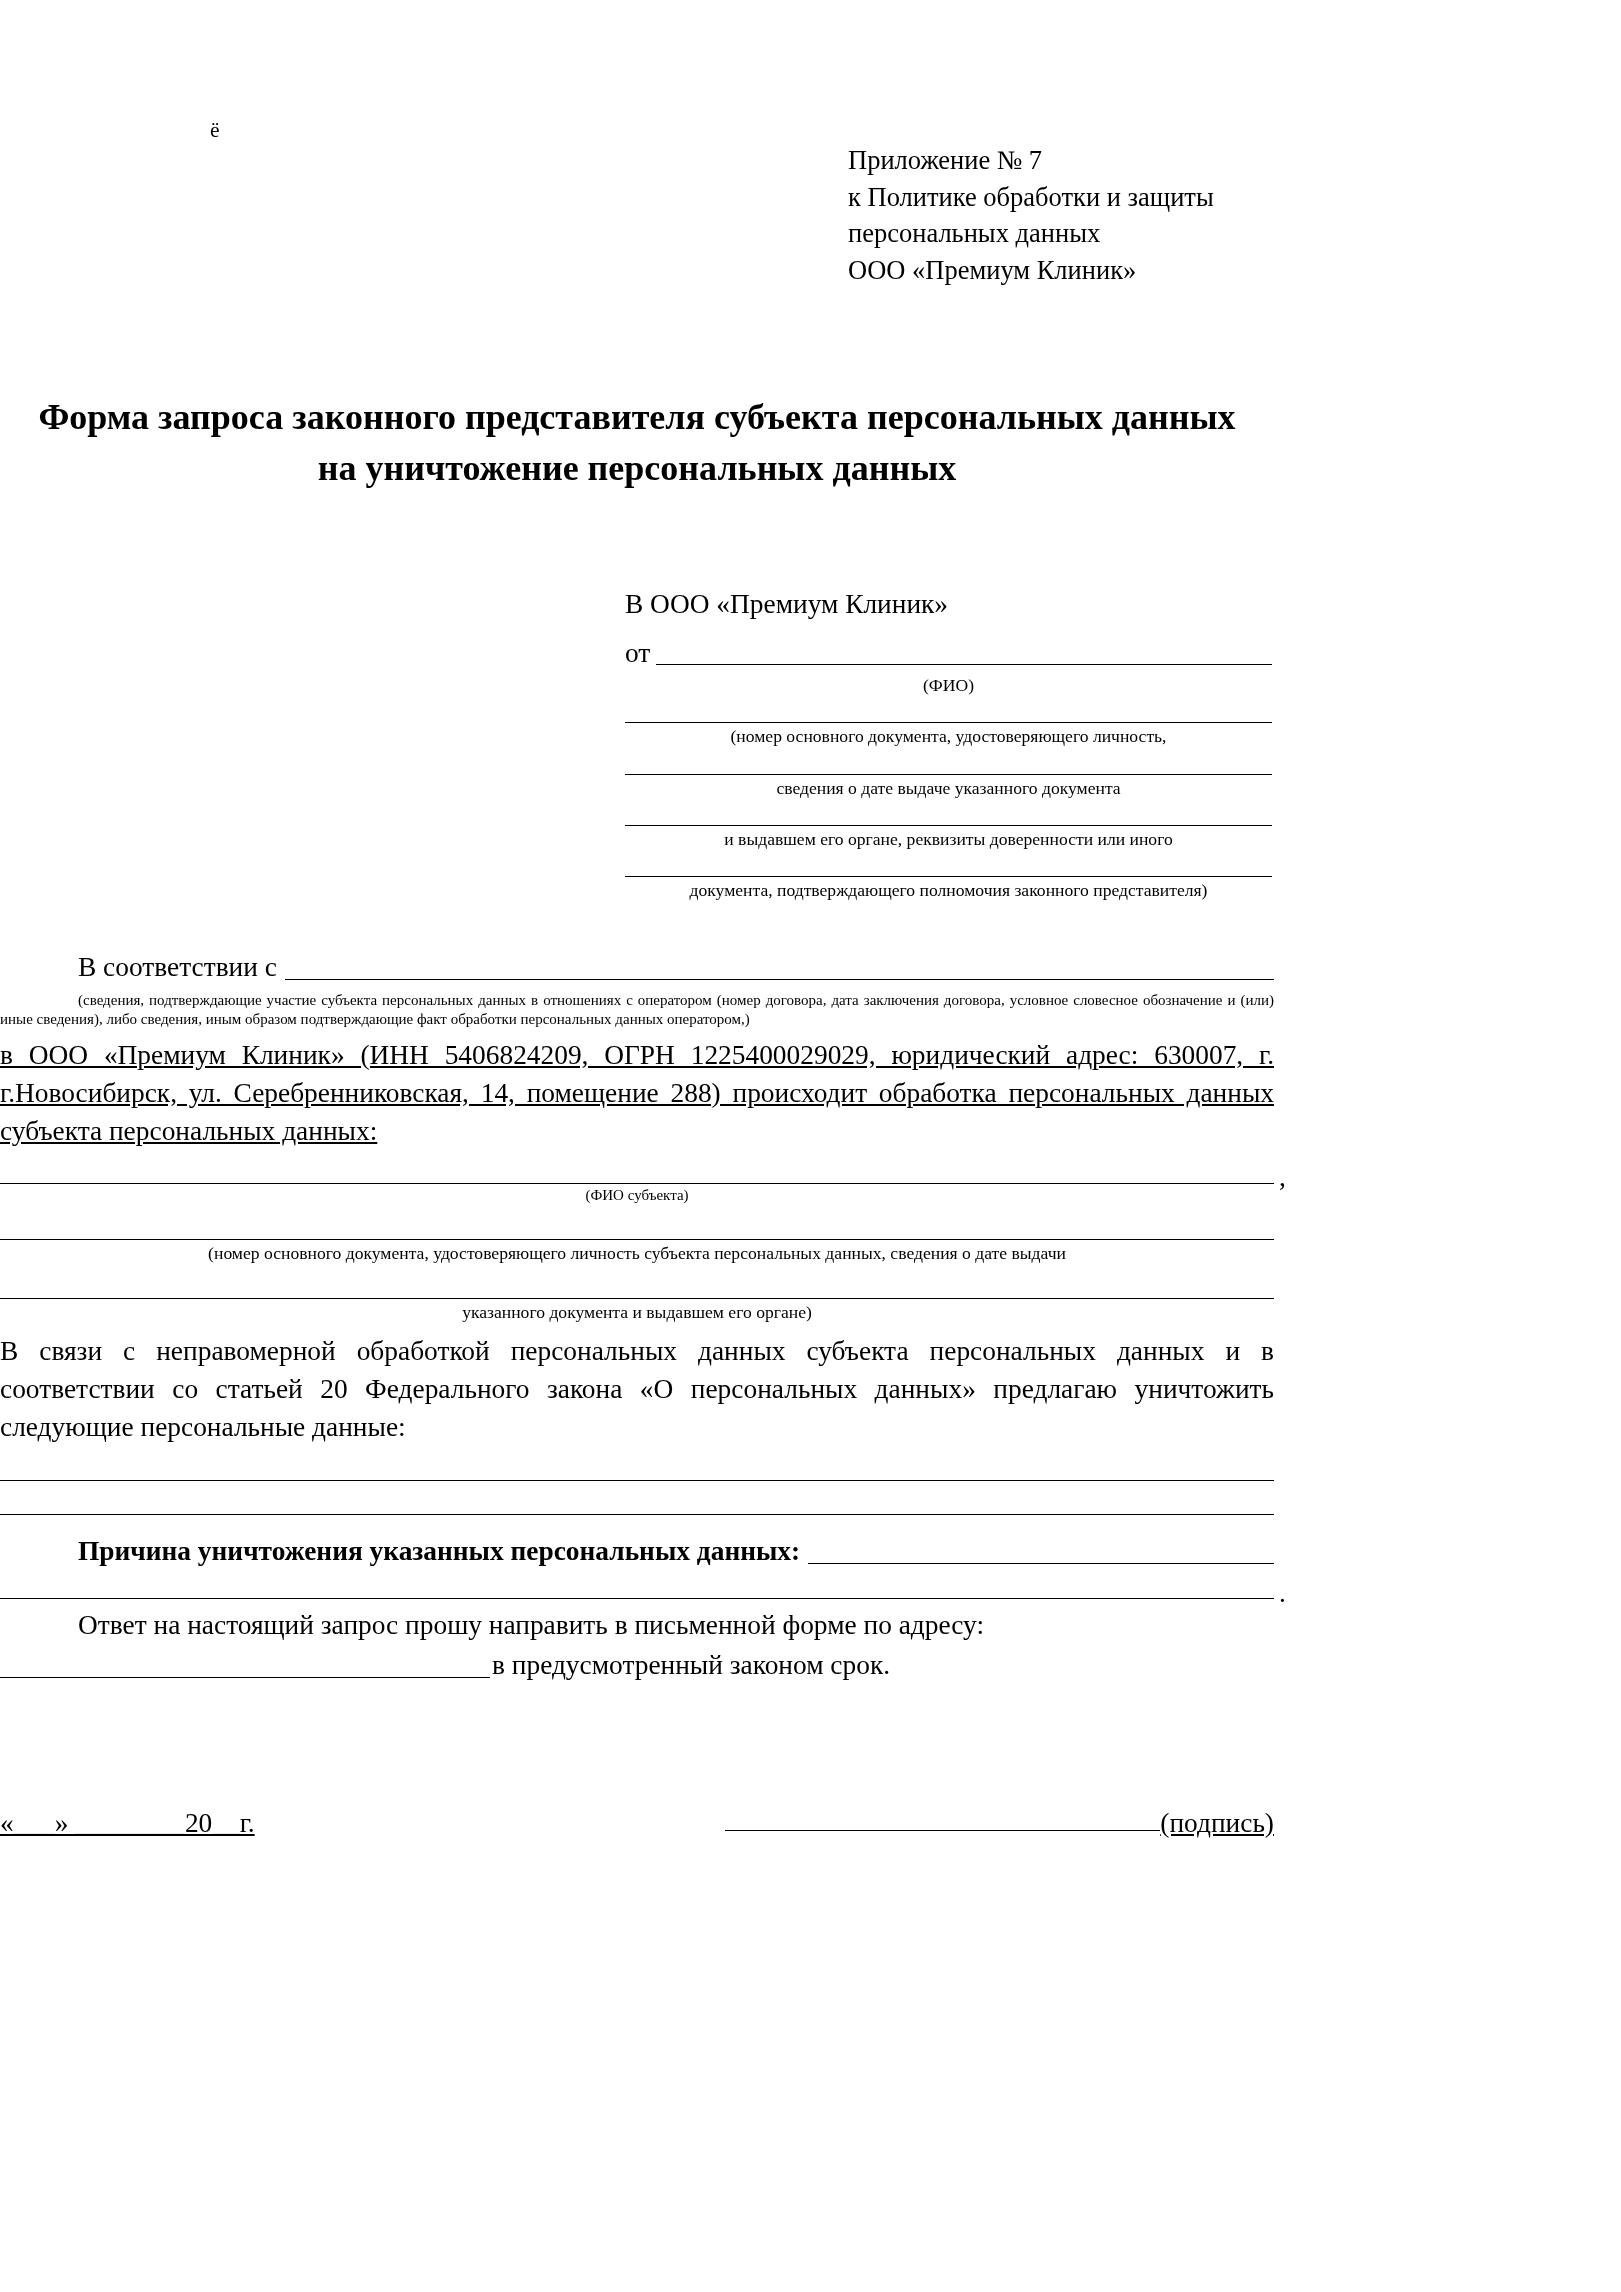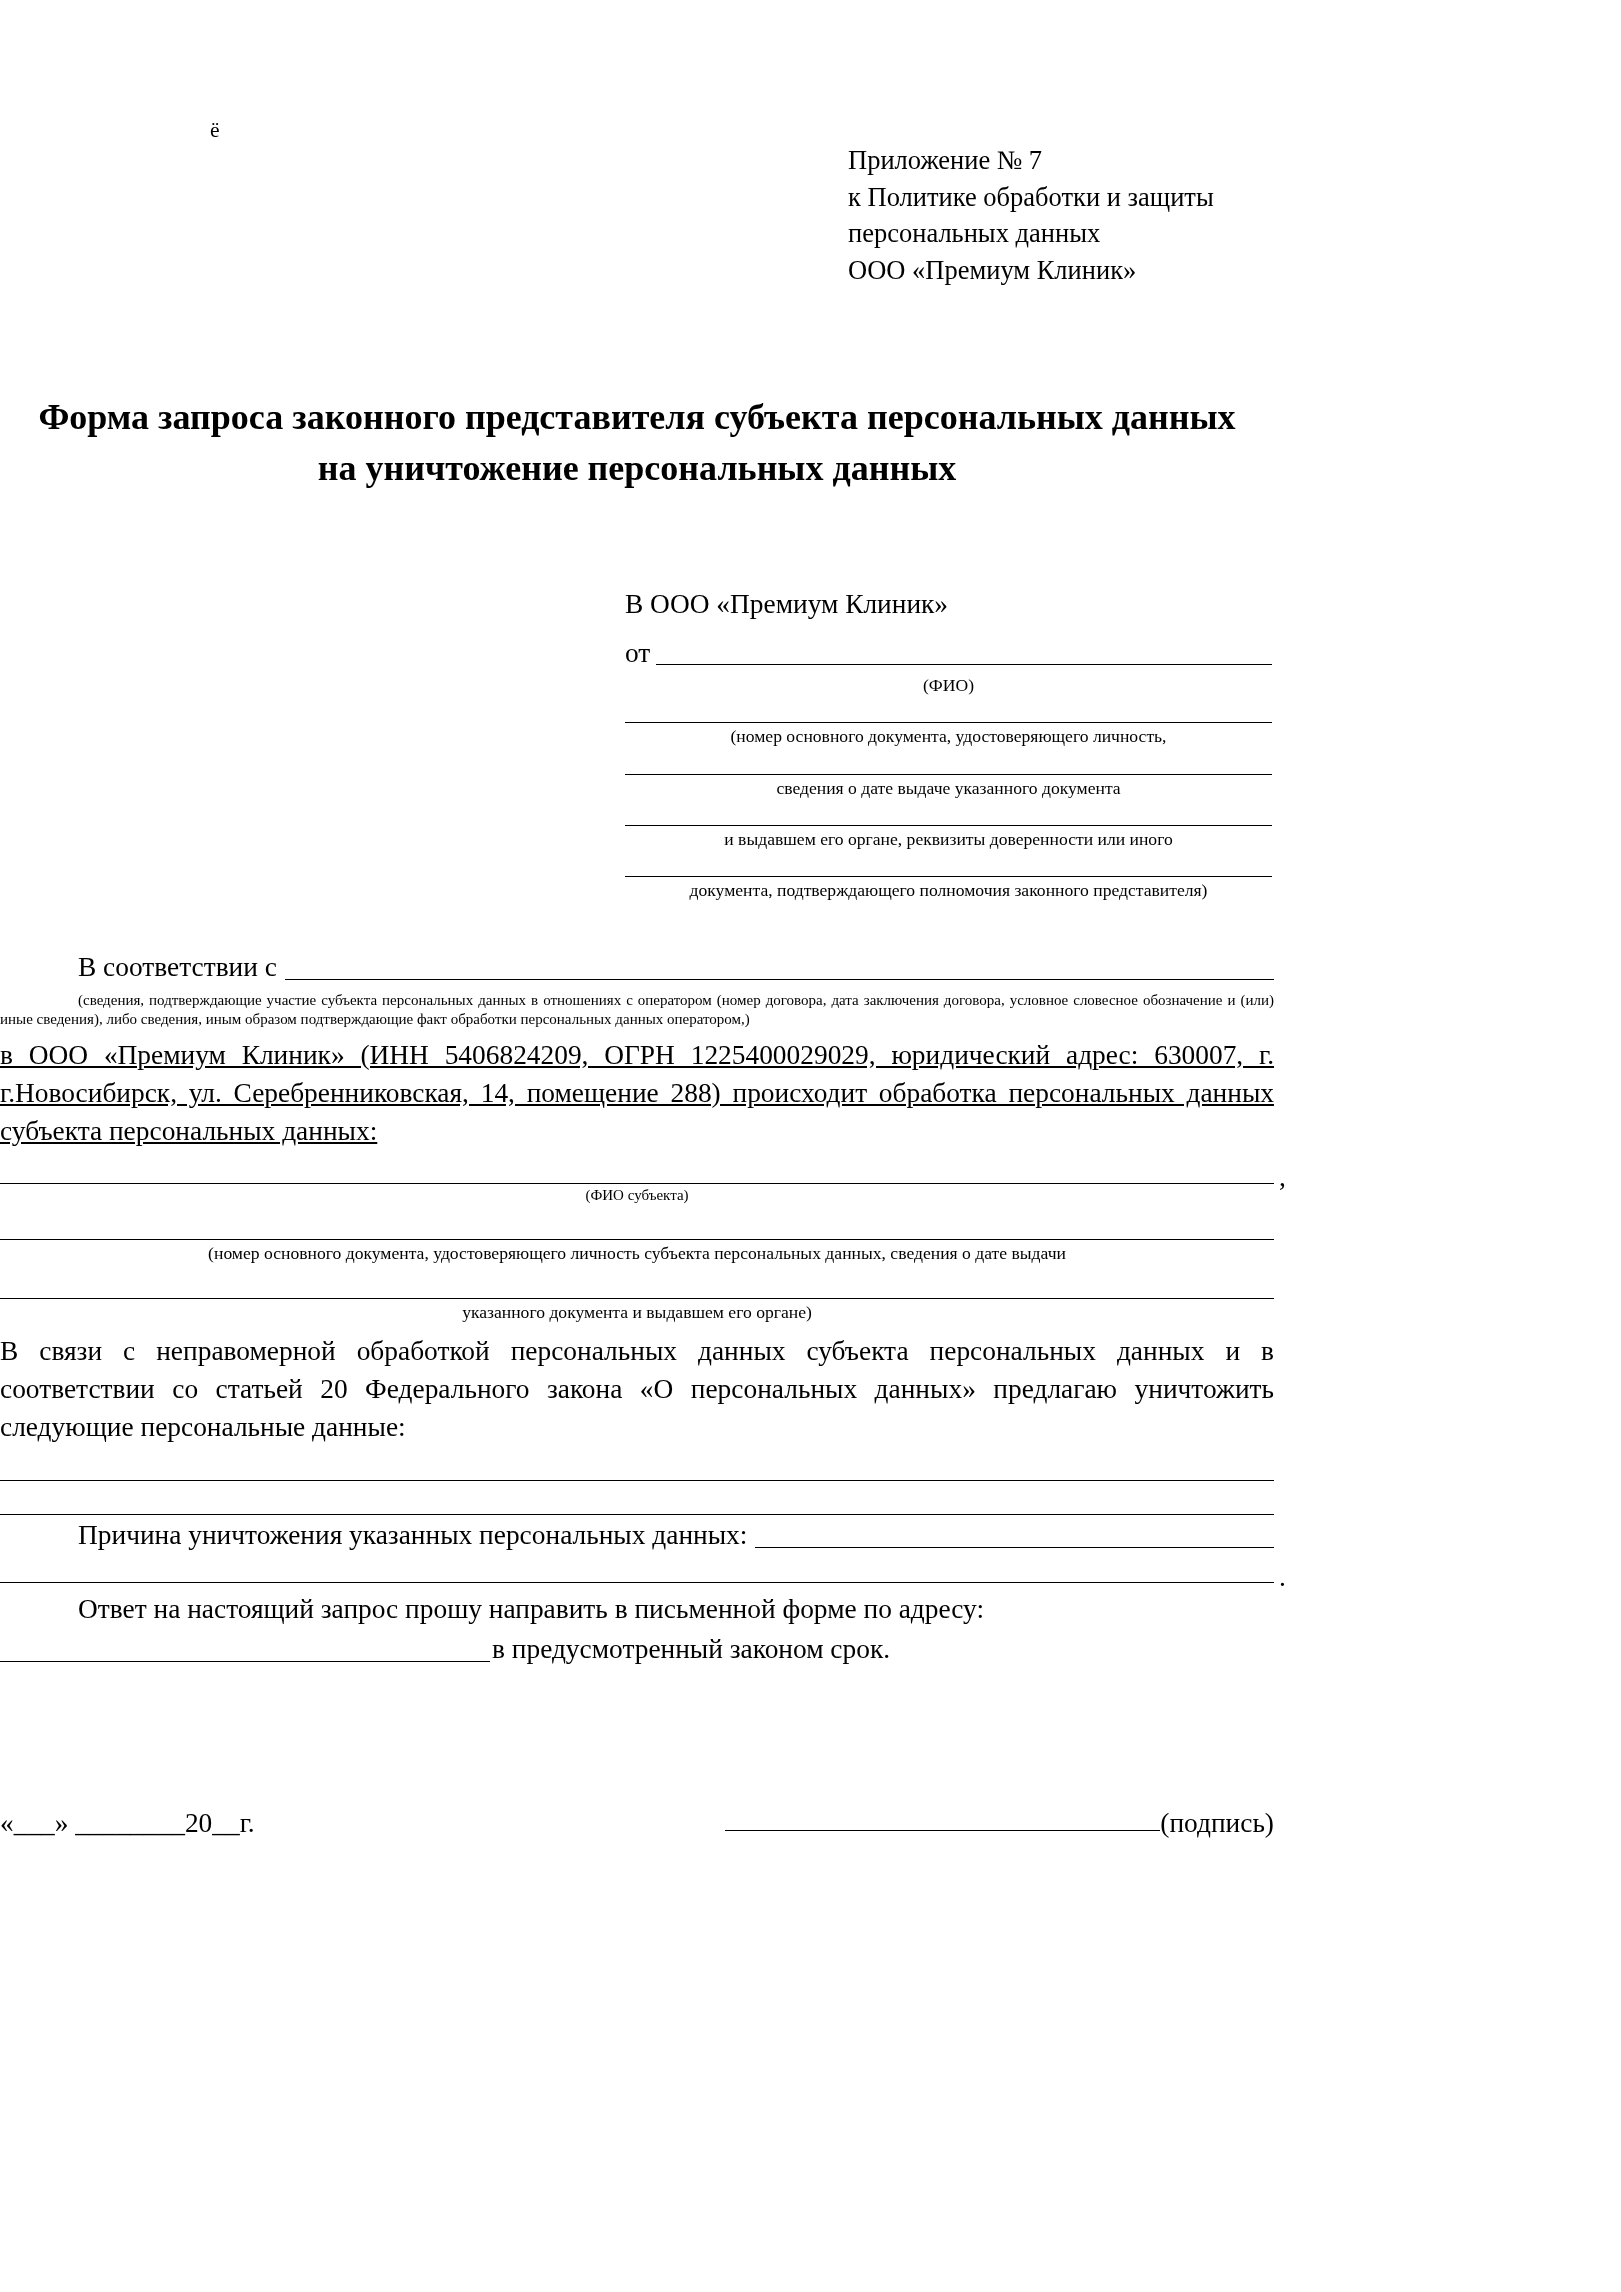--- a/index.html
+++ b/index.html
@@ -157,20 +157,21 @@
 
   
   .sign-row {
     position: absolute;
     left: 0;
     top: 1808px;
     width: 1274px;
     font-size: 27.4px;
     display: flex;
     align-items: flex-end;
+    text-decoration: underline;
   }
   .date-part {
     white-space: nowrap;
   }
   .sign-part {
     margin-left: auto;
     display: flex;
     align-items: flex-end;
     width: 549px;
     justify-content: flex-end;
@@ -246,21 +247,21 @@
     <div class="cap-small">(номер основного документа, удостоверяющего личность субъекта персональных данных, сведения о дате выдачи</div>
 
     <div class="rule-row"></div>
     <div class="cap-small">указанного документа и выдавшем его органе)</div>
 
     <div class="just-block" style="margin-top:9.8px;">В связи с неправомерной обработкой персональных данных субъекта персональных данных и в соответствии со статьей 20 Федерального закона «О персональных данных» предлагаю уничтожить следующие персональные данные:</div>
 
     <div class="rule-row"></div>
     <div class="rule-row"></div>
 
-    <div class="inline-line" style="margin-top:2px;">
+    <div class="inline-line" style="margin-top:18px;font-weight:bold;">
       <span class="indent"></span>
       <span style="white-space:nowrap;padding-right:7.8px;">Причина уничтожения указанных персональных данных:</span>
       <span class="rule"></span>
     </div>
 
     <div style="position:relative;">
       <div class="rule-row dot-after" style="margin-top:27.4px;"></div>
     </div>
 
     <div class="just-block" style="margin-top:7.8px;">

